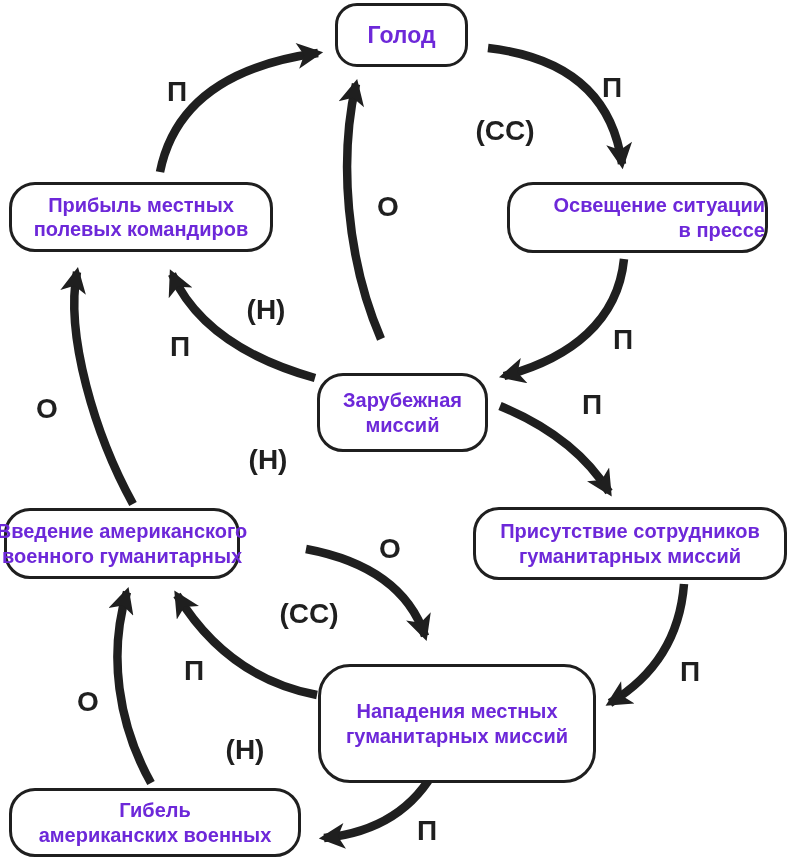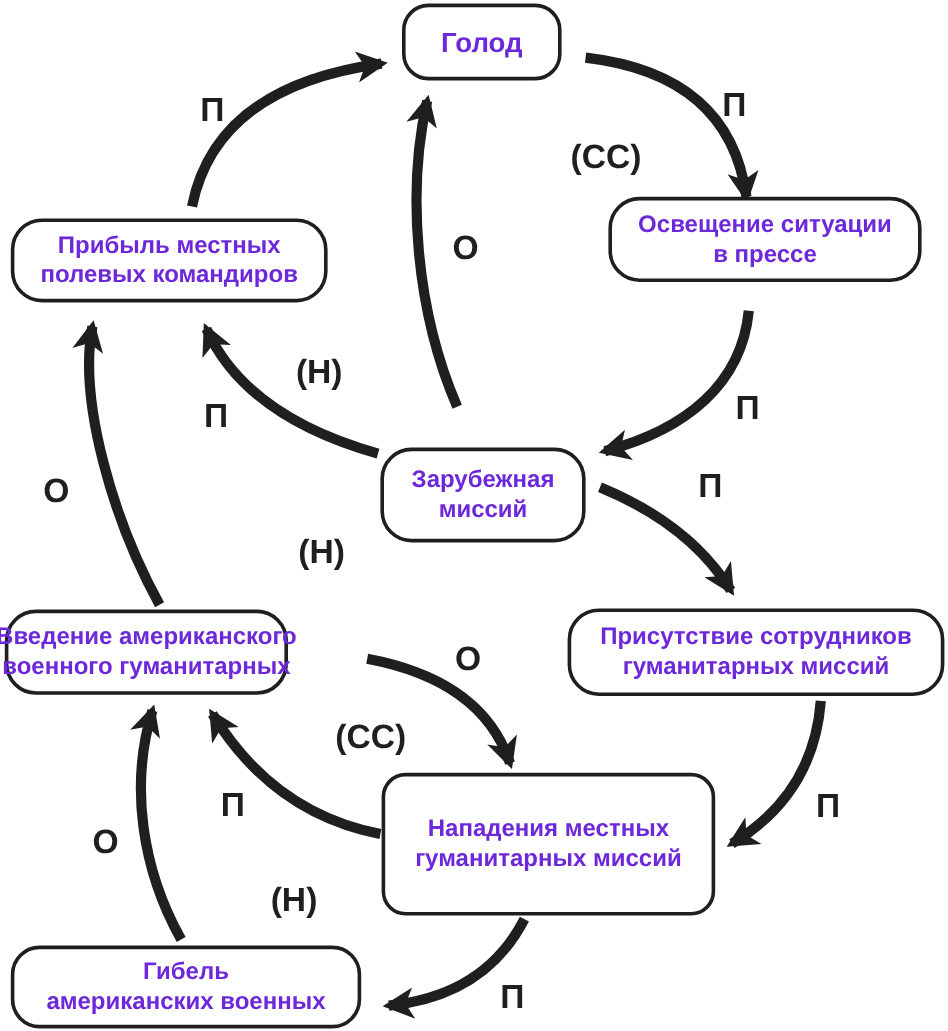--- a/index.html
+++ b/index.html
@@ -74,46 +74,46 @@
 
   <div class="node" style="left:335px; top:3px; width:133px; height:64px; border-radius:22px; font-size:23px;">
     <span class="line">Голод</span>
   </div>
 
   <div class="node" style="left:9px; top:182px; width:264px; height:70px;">
     <span class="line">Прибыль местных</span>
     <span class="line">полевых командиров</span>
   </div>
 
-  <div class="node" style="left:507px; top:164px; width:261px; height:71px;">
+  <div class="node" style="left:507px; top:182px; width:261px; height:71px;align-items:flex-end;">
     <span class="line">Освещение ситуации</span>
     <span class="line">в прессе</span>
   </div>
 
   <div class="node" style="left:317px; top:341px; width:171px; height:79px;margin-top:32px;">
     <span class="line">Зарубежная</span>
     <span class="line">миссий</span>
   </div>
 
   <div class="node" style="left:4px; top:508px; width:236px; height:71px;">
     <span class="line">Введение американского</span>
     <span class="line">военного гуманитарных</span>
   </div>
 
   <div class="node" style="left:473px; top:507px; width:314px; height:73px;">
     <span class="line">Присутствие сотрудников</span>
     <span class="line">гуманитарных миссий</span>
   </div>
 
-  <div class="node" style="left:318px; top:644px; width:278px; height:119px; border-radius:20px;">
+  <div class="node" style="left:318px; top:664px; width:278px; height:119px; border-radius:32px;">
     <span class="line">Нападения местных</span>
     <span class="line">гуманитарных миссий</span>
   </div>
 
-  <div class="node" style="left:9px; top:788px; width:292px; height:69px;border-radius:24px;">
+  <div class="node" style="left:9px; top:788px; width:292px; height:69px;">
     <span class="line">Гибель</span>
     <span class="line">американских военных</span>
   </div>
 
   <div class="edge-label" style="left:177px; top:92px;">П</div>
   <div class="edge-label" style="left:612px; top:88px;">П</div>
   <div class="edge-label" style="left:505px; top:131px;">(СС)</div>
   <div class="edge-label" style="left:388px; top:207px;">О</div>
   <div class="edge-label" style="left:623px; top:340px;">П</div>
   <div class="edge-label" style="left:592px; top:405px;">П</div>

